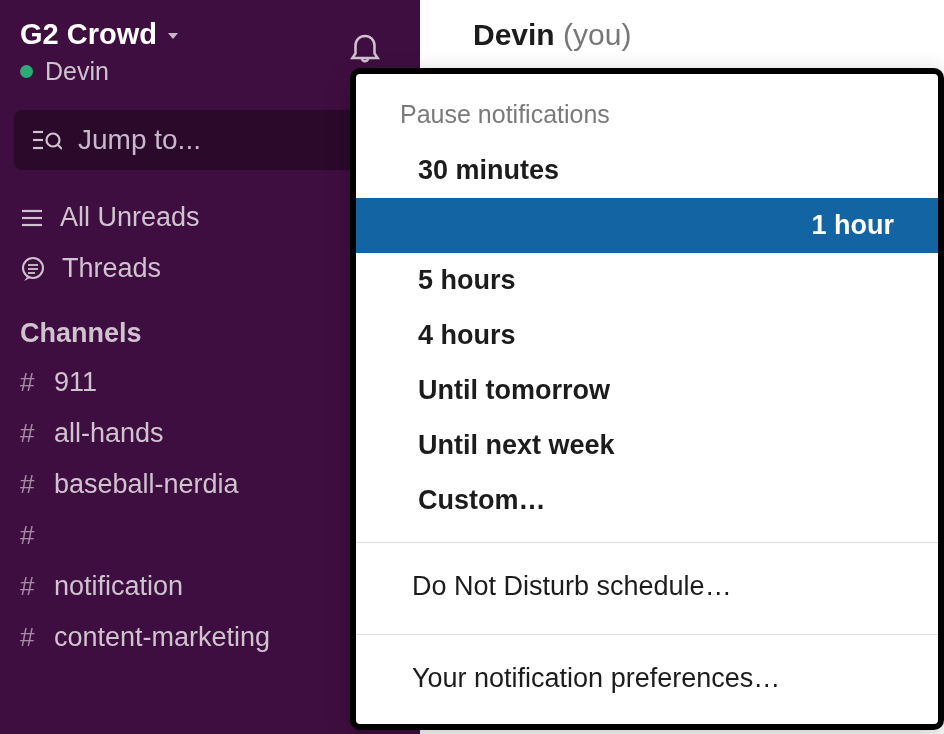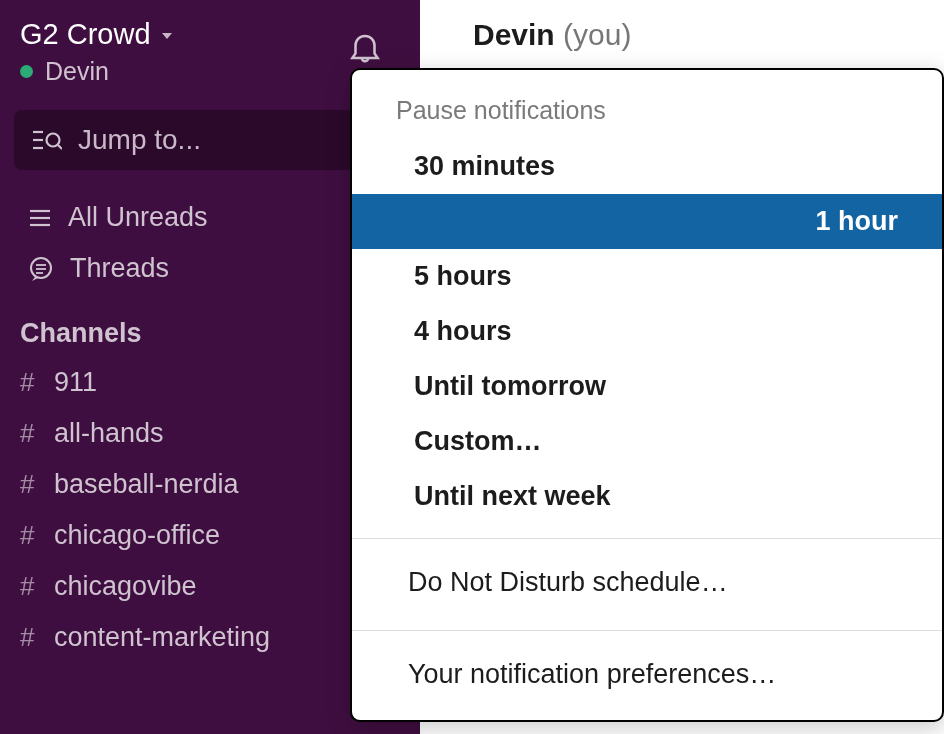--- a/index.html
+++ b/index.html
@@ -18,21 +18,21 @@
       padding: 8px 20px 6px 20px;
       display: flex;
       align-items: flex-start;
       justify-content: space-between;
     }
     
     .workspace-info { flex: 1; }
     
     .workspace-name {
       color: #fff;
-      font-weight: 400;
+      font-weight: 700;
       font-size: 29px;
       display: flex;
       align-items: center;
       gap: 8px;
     }
     
     .chevron-down {
       display: inline-block;
       color: #fff;
       opacity: 0.7;
@@ -69,21 +69,21 @@
       align-items: center;
       gap: 16px;
       color: #C9B8C9;
       font-size: 28px;
     }
     
     .nav-item {
       display: flex;
       align-items: center;
       gap: 16px;
-      padding: 10px 28px;
+      padding: 10px 20px;
       font-size: 27px;
       color: #CFC3CF;
     }
     
     .section-header {
       padding: 24px 20px 8px 20px;
       font-size: 27px;
       color: #CFC3CF;
       font-weight: bold;
     }
@@ -120,21 +120,21 @@
     }
     .dm-title .bold { font-weight: 900; }
     .dm-title .you { color: #777; font-weight: 400; margin-top: 16px; }
     
     .dropdown {
       position: absolute;
       top: 68px;
       left: 350px;
       width: 594px;
       background: #fff;
-      border: 2px solid #000000;
+      border: 6px solid #000000;
       border-radius: 10px;
       box-shadow: 0 6px 24px rgba(0,0,0,0.22);
       padding-top: 26px;
       padding-bottom: 8px;
     }
     
     .dd-heading {
       color: #7a7a7a;
       font-size: 25px;
       padding: 0 44px 14px 44px;
@@ -235,25 +235,24 @@
       <div class="channel-item">
         <span class="hash">#</span>
         <span>all-hands</span>
       </div>
       <div class="channel-item">
         <span class="hash">#</span>
         <span>baseball-nerdia</span>
       </div>
       <div class="channel-item">
         <span class="hash">#</span>
-        <span>chicago-office</span>
-      </div>
-      <div class="channel-item">
-        <span class="hash">#</span>
-        <span>chicagovibe</span>
+      </div>
+      <div class="channel-item">
+        <span class="hash">#</span>
+        <span>notification</span>
       </div>
       <div class="channel-item">
         <span class="hash">#</span>
         <span>content-marketing</span>
       </div>
     </div>
 </div>
 
 <div class="main">
   <div class="main-header">
@@ -265,20 +264,20 @@
 </div>
 
 <div class="dropdown">
   <div class="dd-heading">Pause notifications</div>
   <div id="dd-items">
       <div class="dd-item">30 minutes</div>
       <div class="dd-item selected">1 hour</div>
       <div class="dd-item">5 hours</div>
       <div class="dd-item">4 hours</div>
       <div class="dd-item">Until tomorrow</div>
+      <div class="dd-item">Until next week</div>
       <div class="dd-item">Custom…</div>
-      <div class="dd-item">Until next week</div>
     </div>
   <div class="dd-divider"></div>
   <div class="dd-footer-item">Do Not Disturb schedule…</div>
   <div class="dd-divider"></div>
   <div class="dd-footer-item" style="padding-bottom:22px;">Your notification preferences…</div>
 </div>
 
 </body></html>

